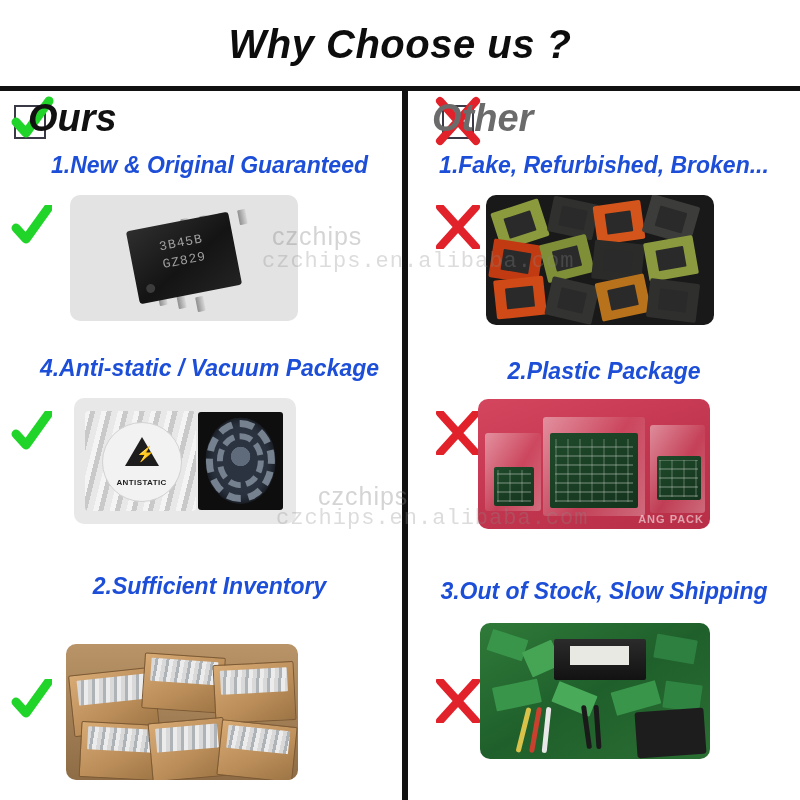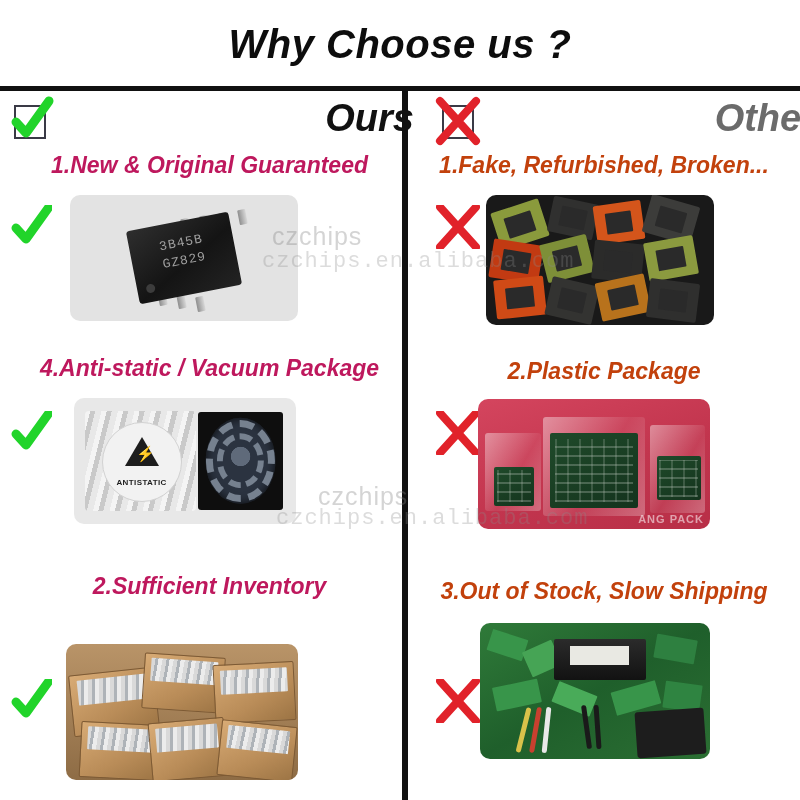--- a/index.html
+++ b/index.html
@@ -60,24 +60,24 @@
   .col-left  { left: 0; }
   .col-right { left: 408px; width: 392px; }
 
   
   .col-header {
     position: relative;
     height: 62px;
   }
   .col-header-label {
     position: absolute;
-    left: 16px;
+    left: 0;
     top: 6px;
     width: 100%;
-    text-align: right;
+    text-align: left;
     font-size: 38px;
     font-weight: bold;
     font-style: italic;
   }
   .col-left .col-header-label  { color: #111111; padding-left: 28px; box-sizing: border-box; }
   .col-right .col-header-label { color: #6b6b6b; padding-left: 24px; box-sizing: border-box; }
 
   
   .mark {
     position: absolute;
@@ -105,22 +105,22 @@
 
   
   .row-heading {
     font-size: 23px;
     font-weight: bold;
     font-style: italic;
     line-height: 1.12;
     text-align: center;
     padding: 0 6px;
   }
-  .col-left  .row-heading { color: #be185d; margin-left: 21px; }
-  .col-right .row-heading { color: #c2410c; }
+  .col-left  .row-heading { color: #1d4ed8; margin-left: 21px; }
+  .col-right .row-heading { color: #1d4ed8; }
 
   
   .row {
     position: absolute;
     width: 100%;
   }
   .row-mark {
     position: absolute;
     width: 44px;
     height: 44px;

